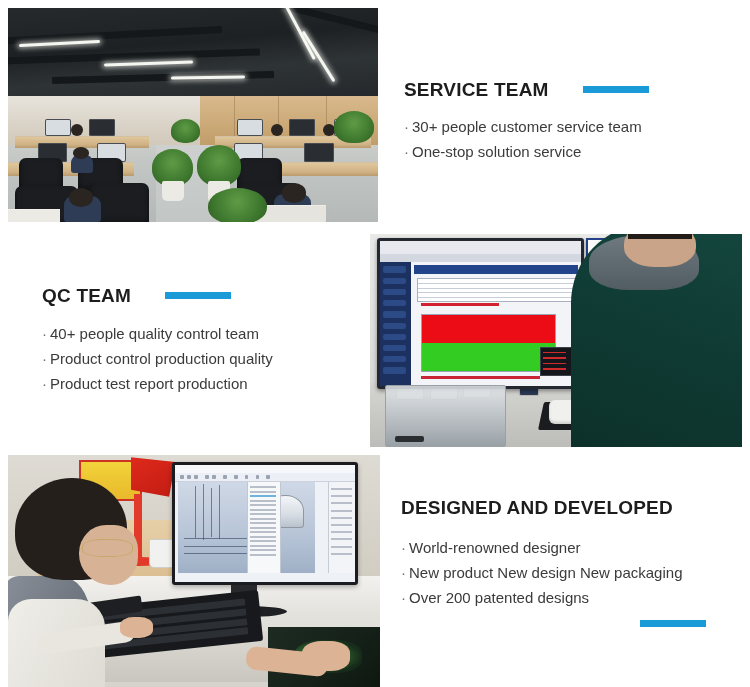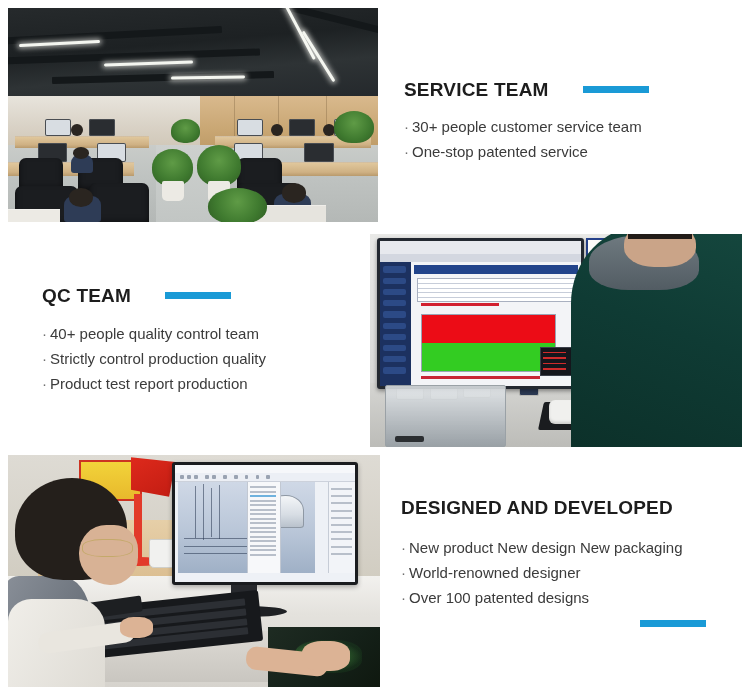--- a/index.html
+++ b/index.html
@@ -372,32 +372,32 @@
   <div class="of-desk" style="left:0%;top:94%;width:14%;height:6%;background:#eceae4;"></div>
 </div>
 
 <div class="tblock tb-service">
   <div class="head-row">
     <span class="t-head">SERVICE TEAM</span>
     <span class="accent accent-head"></span>
   </div>
   <ul class="t-list" style="margin-top:15px;">
     <li><span class="dot">·</span><span>30+ people customer service team</span></li>
-    <li><span class="dot">·</span><span>One-stop patented service</span></li>
+    <li><span class="dot">·</span><span>One-stop solution service</span></li>
   </ul>
 </div>
 
 <div class="tblock tb-qc">
   <div class="head-row">
     <span class="t-head">QC TEAM</span>
     <span class="accent accent-head"></span>
   </div>
   <ul class="t-list" style="margin-top:16px;">
     <li><span class="dot">·</span><span>40+ people quality control team</span></li>
-    <li><span class="dot">·</span><span>Strictly control production quality</span></li>
+    <li><span class="dot">·</span><span>Product control production quality</span></li>
     <li><span class="dot">·</span><span>Product test report production</span></li>
   </ul>
 </div>
 
 <div class="photo ph-qc">
   <div class="qc-wall"></div>
 
   <div class="qc-paper" style="left:58%;top:2%;width:14%;height:62%;">
     <div class="qc-paper-line" style="top:12%"></div>
       <div class="qc-paper-line" style="top:20%"></div>
@@ -572,18 +572,18 @@
   <div class="cad-hand" style="left:30%;top:70%;width:9%;height:9%;"></div>
   <div class="cad-arm" style="right:14%;top:84%;width:22%;height:10%;transform:rotate(6deg);background:#dcb395;"></div>
   <div class="cad-hand" style="right:8%;top:80%;width:13%;height:13%;"></div>
 </div>
 
 <div class="tblock tb-design">
   <div class="head-row">
     <span class="t-head">DESIGNED AND DEVELOPED</span>
   </div>
   <ul class="t-list" style="margin-top:18px;">
+    <li><span class="dot">·</span><span>World-renowned designer</span></li>
     <li><span class="dot">·</span><span>New product New design New packaging</span></li>
-    <li><span class="dot">·</span><span>World-renowned designer</span></li>
-    <li><span class="dot">·</span><span>Over 100 patented designs</span></li>
+    <li><span class="dot">·</span><span>Over 200 patented designs</span></li>
   </ul>
 </div>
 <span class="accent-floating" style="left:640px;top:620px;"></span>
 
 </body></html>

